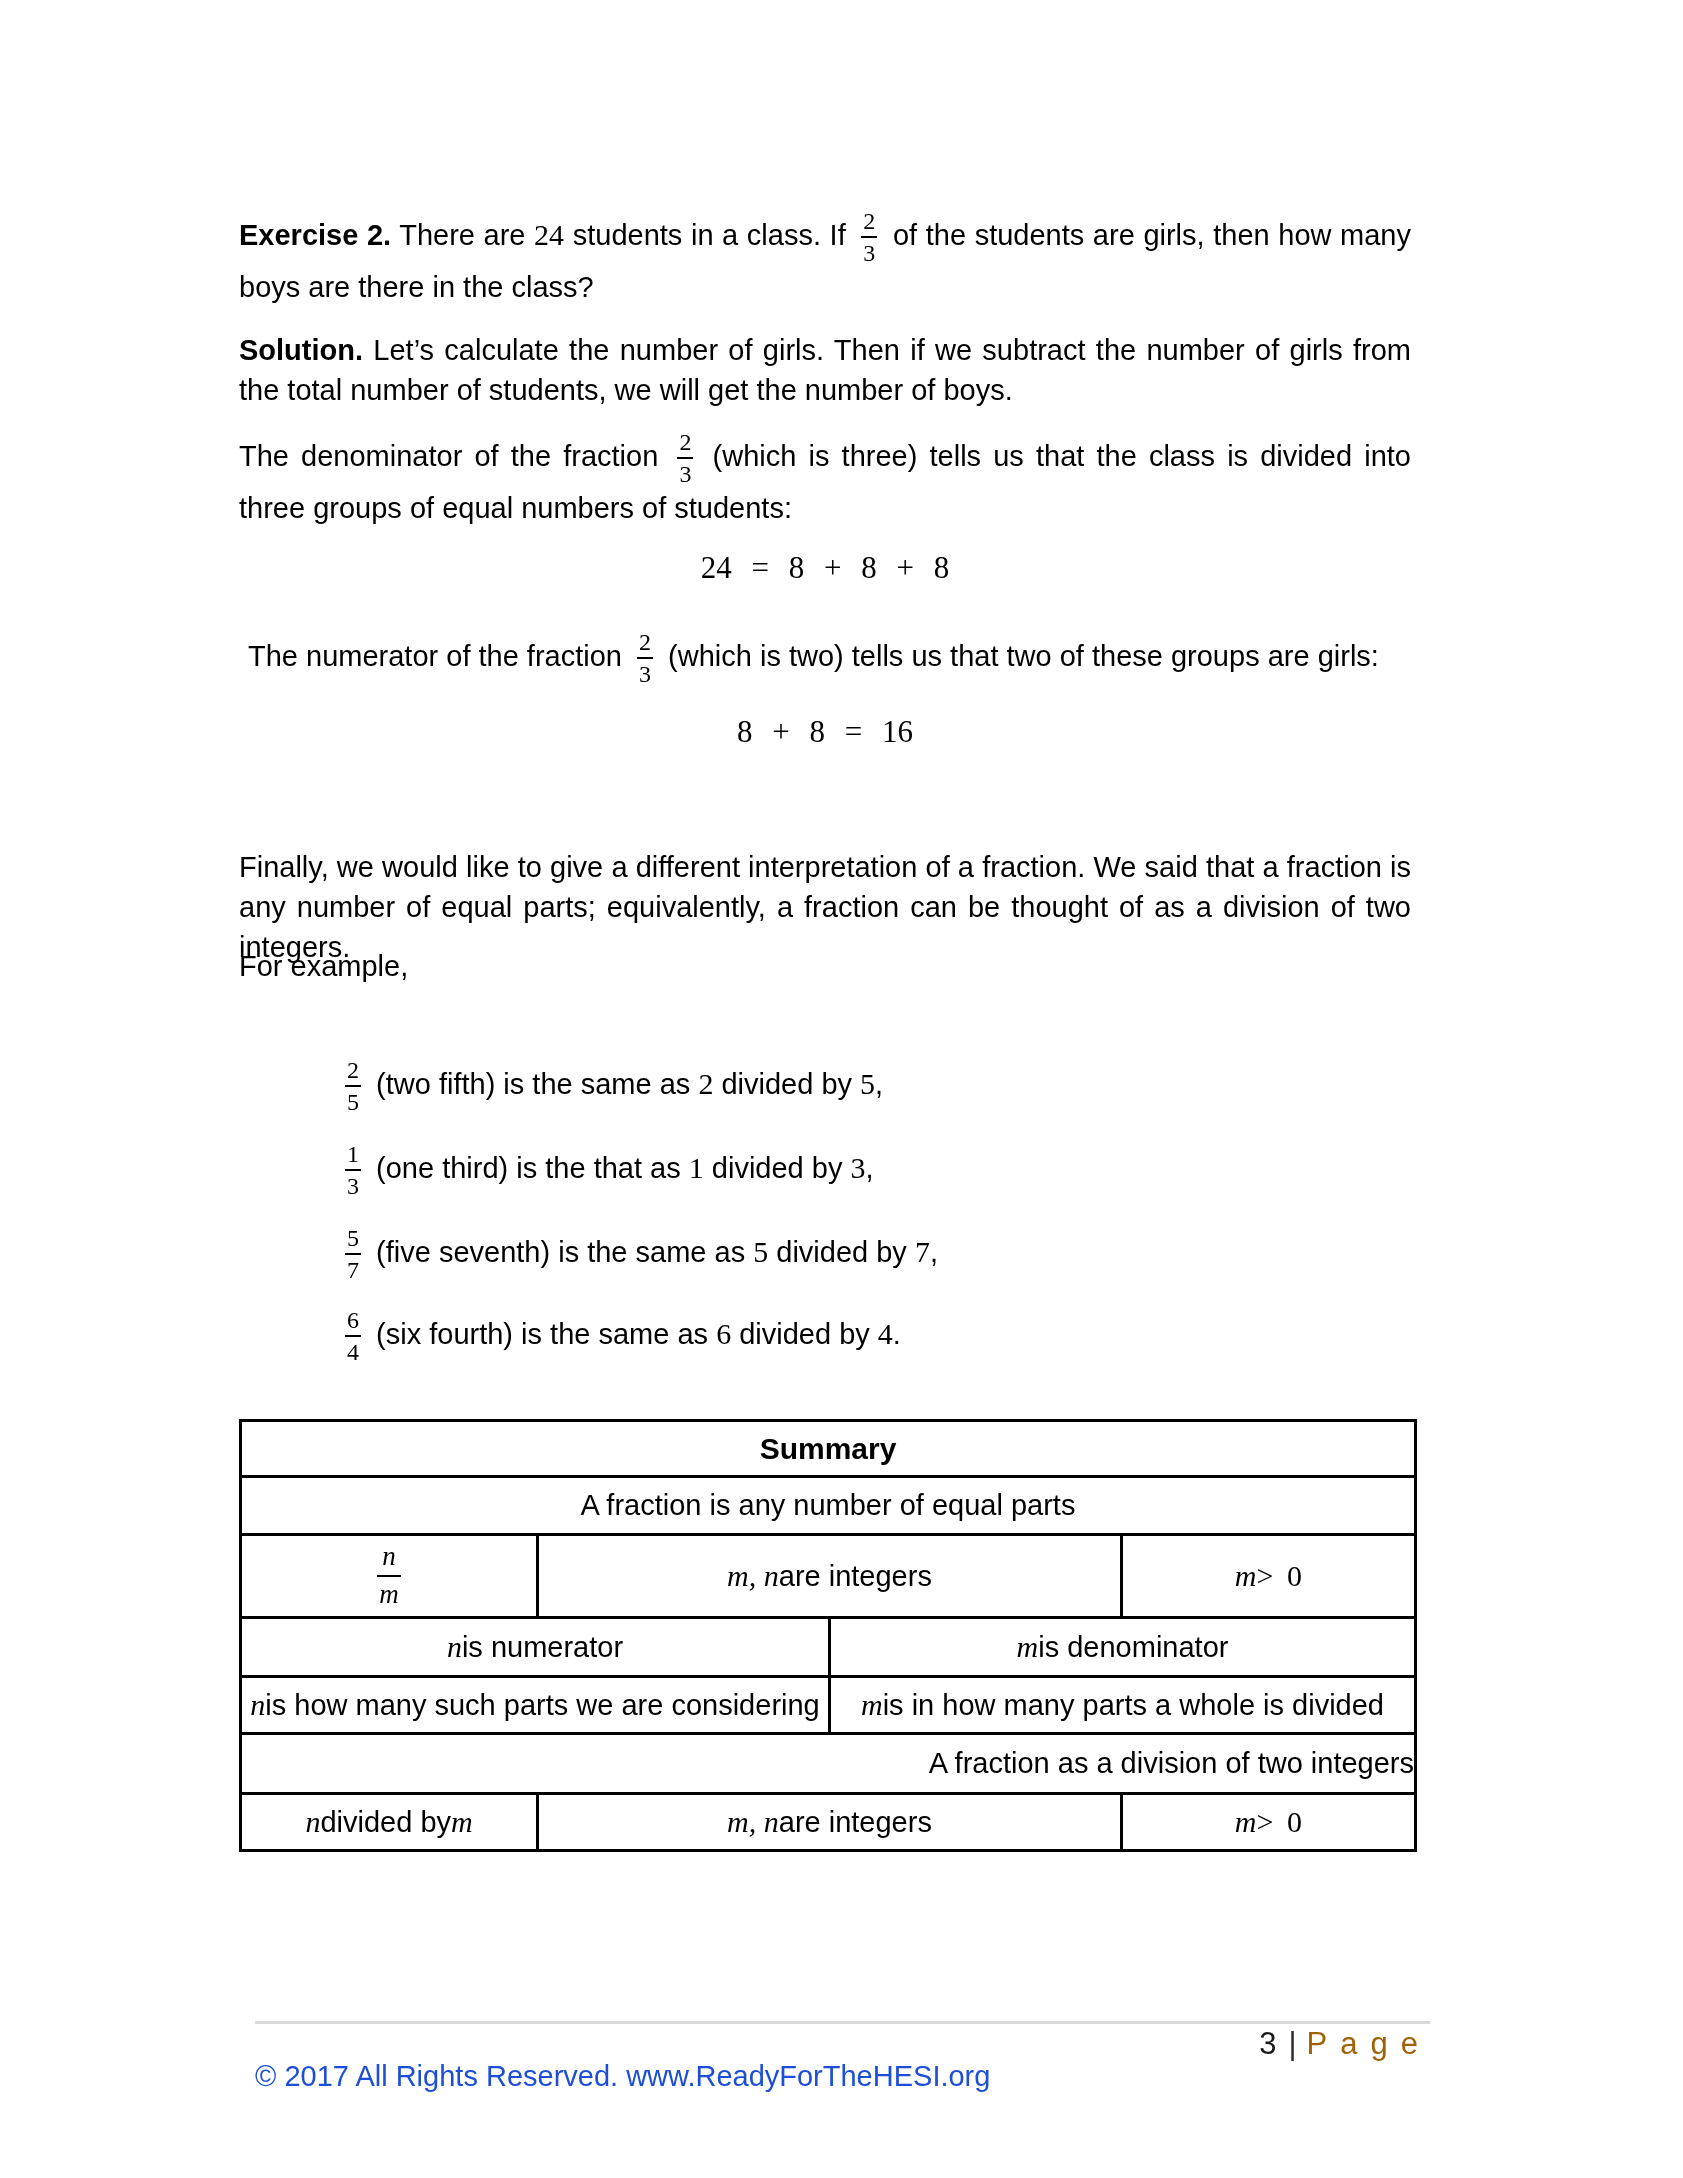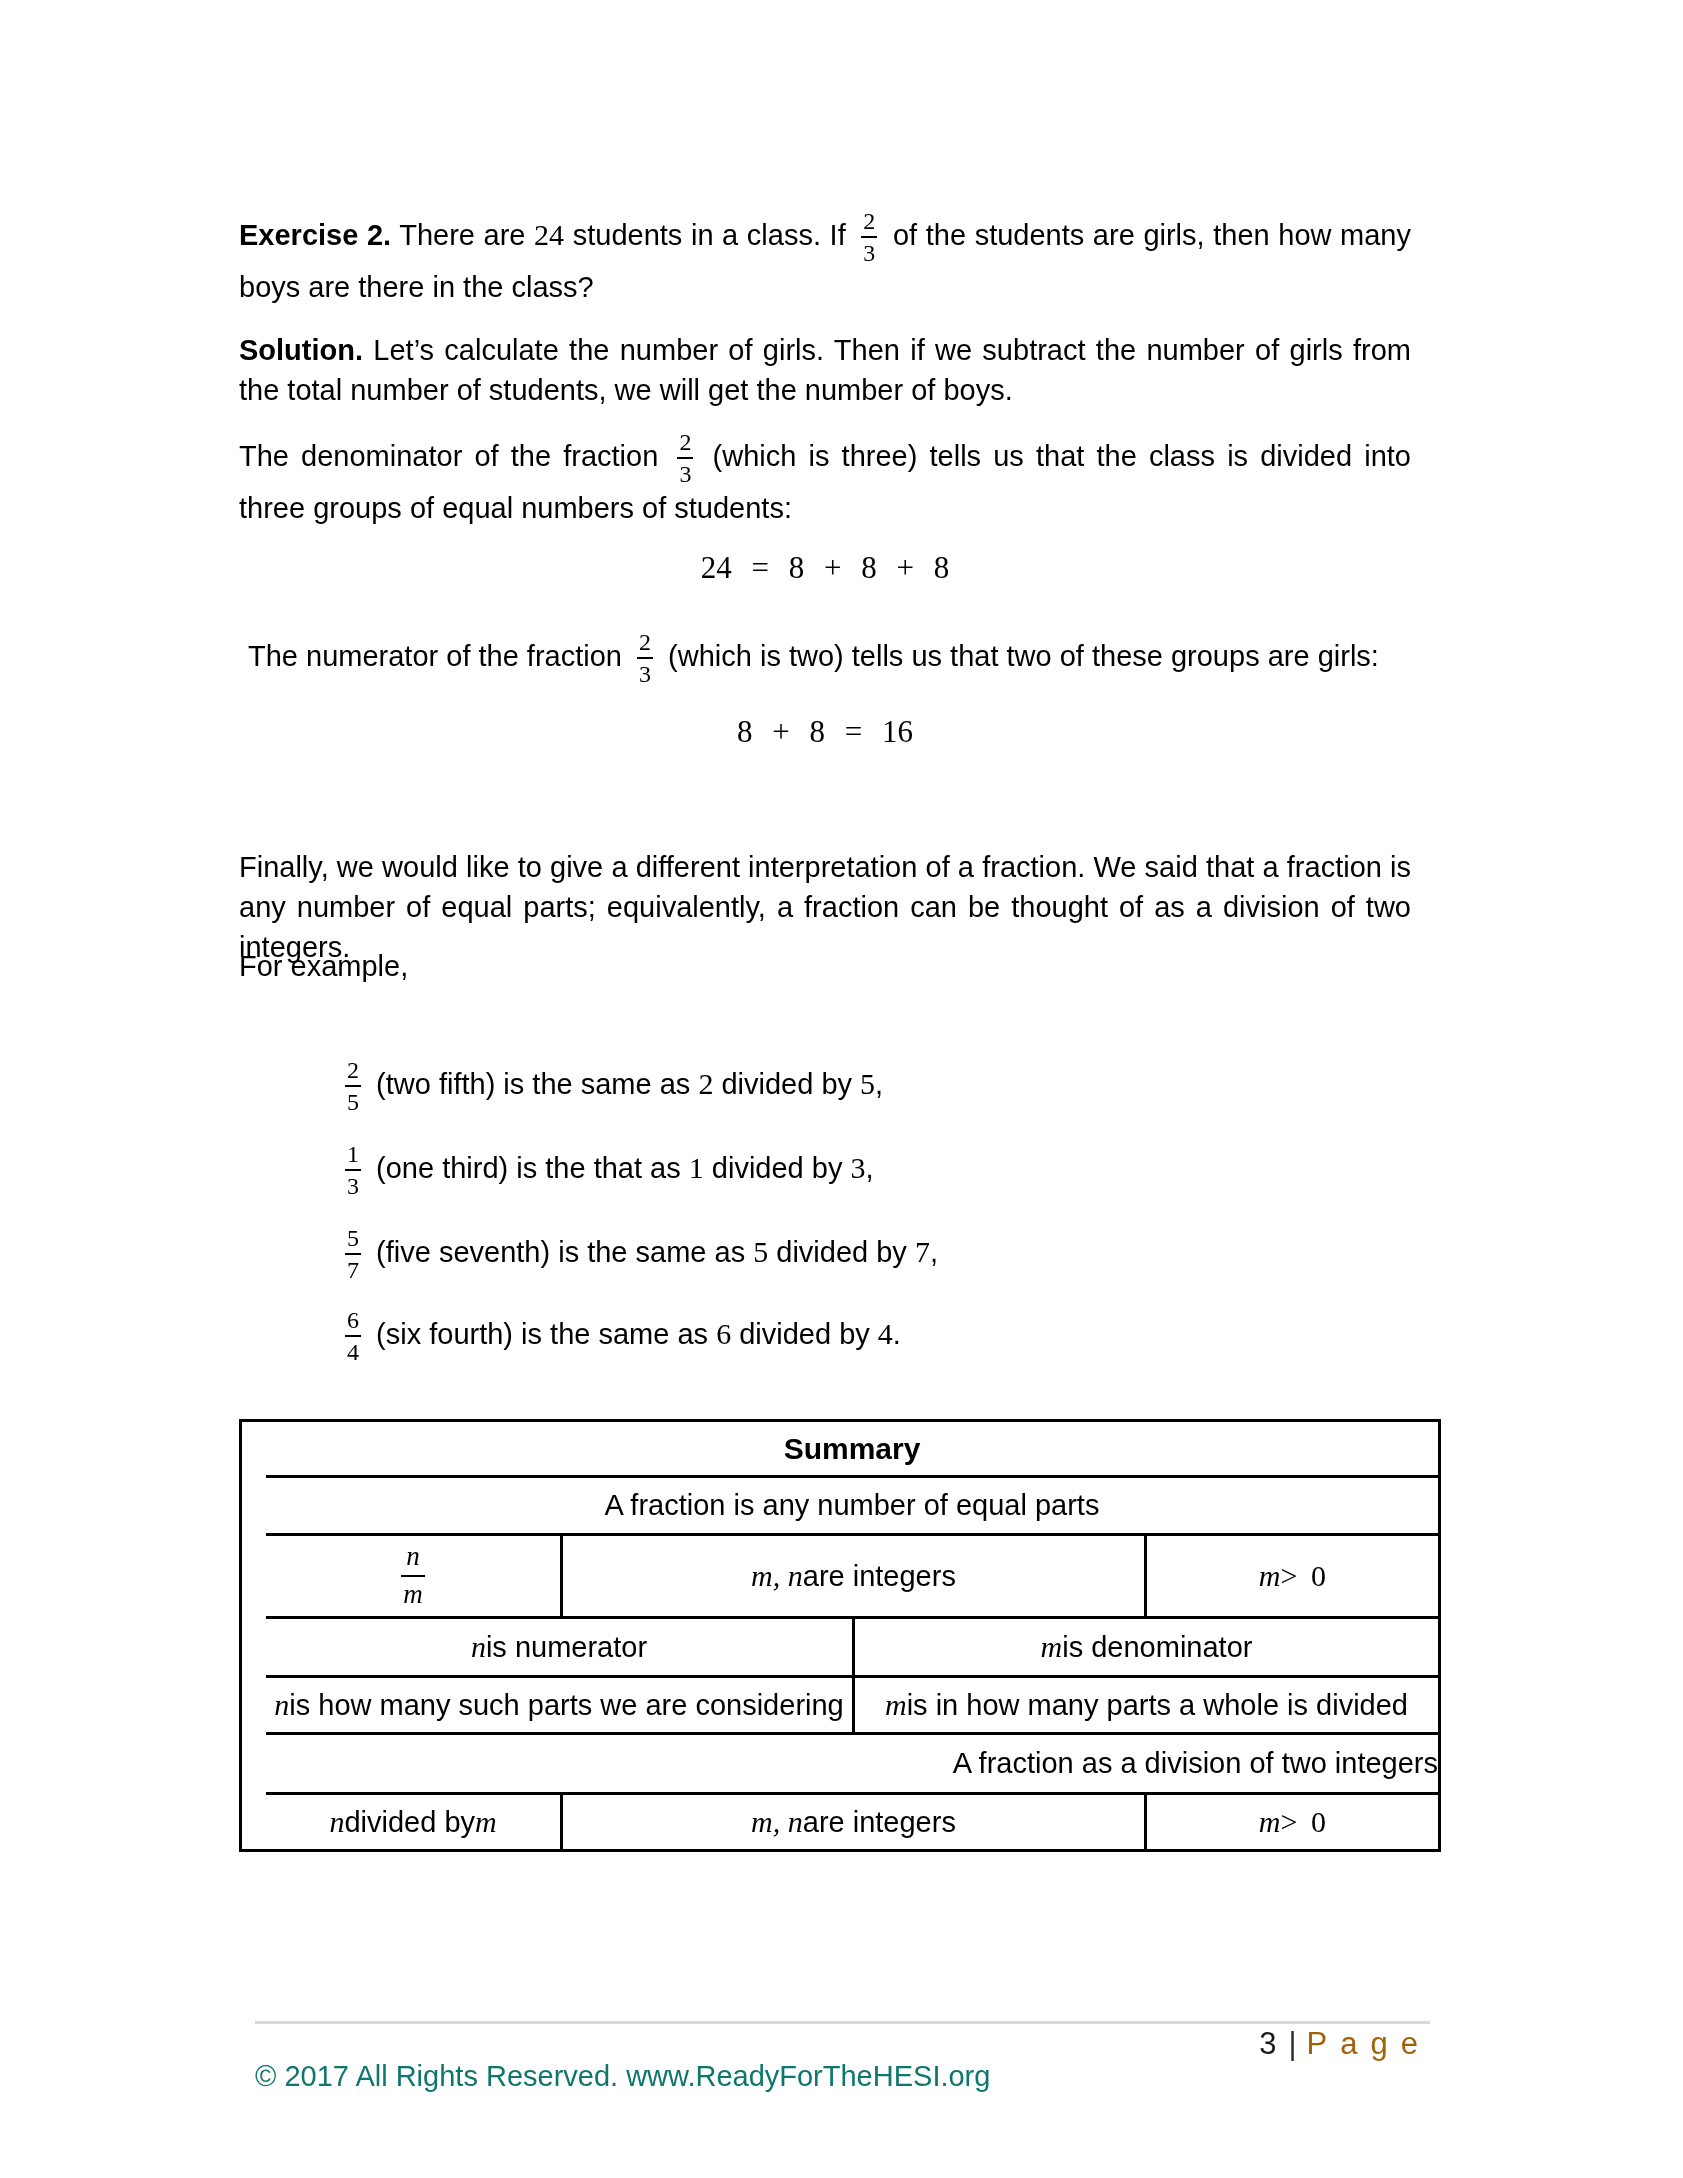--- a/index.html
+++ b/index.html
@@ -26,21 +26,21 @@
   .frac .fnum,.frac .fden{display:block;padding:0 2px;}
   .frac .fbar{display:block;align-self:stretch;height:2px;background:#000;margin:2px 0;}
   .frac-i{font-style:italic;font-size:27px;}
   .frac-i .fbar{margin:3px 0;}
   .eq{
     text-align:center;font-family:"Liberation Serif",serif;
     font-size:31px;word-spacing:12px;line-height:36px;
   }
   .example{padding-left:99px;line-height:77px;height:77px;white-space:nowrap;}
   
-  .tbl{border:3px solid #000;padding-left:24px;}
+  .tbl{border:3px solid #000;}
   .trow{display:grid;border-top:3px solid #000;}
   .trow:first-child{border-top:none;}
   .cols-1{grid-template-columns:100%;}
   .cols-3{grid-template-columns:25.1% 49.8% 25.1%;}
   .cols-2{grid-template-columns:50% 50%;}
   .tc{
     display:flex;align-items:center;justify-content:center;
     text-align:center;border-left:3px solid #000;overflow:hidden;
   }
   .tc:first-child{border-left:none;}
@@ -54,21 +54,21 @@
   .tbl .seg-b{font-size:30px;}
   
   .footer-rule{position:absolute;left:255px;top:2021px;width:1175px;height:3px;background:#d9d9d9;}
   .page-num{
     position:absolute;top:2026px;right:252px;
     display:flex;align-items:baseline;font-size:31px;
   }
   .pn-number{color:#1a1a1a;}
   .pn-sep{color:#2e2e2e;margin:0 10px 0 12px;font-weight:100;}
   .pn-word{color:#a16207;letter-spacing:13px;}
-  .copyright{position:absolute;left:255px;top:2060px;font-size:29px;color:#0f766e;}
+  .copyright{position:absolute;left:255px;top:2060px;font-size:29px;color:#1d4ed8;}
 </style>
 </head>
 <body>
 
 <div class="page">
 
   <p class="blk para" style="top:208px;"><span class="seg-b">Exercise 2.</span><span class="seg-t"> There are </span><span class="seg-m">24</span><span class="seg-t"> students in a class. If </span><span class="frac">
         <span class="fnum">2</span>
         <span class="fbar"></span>
         <span class="fden">3</span>

